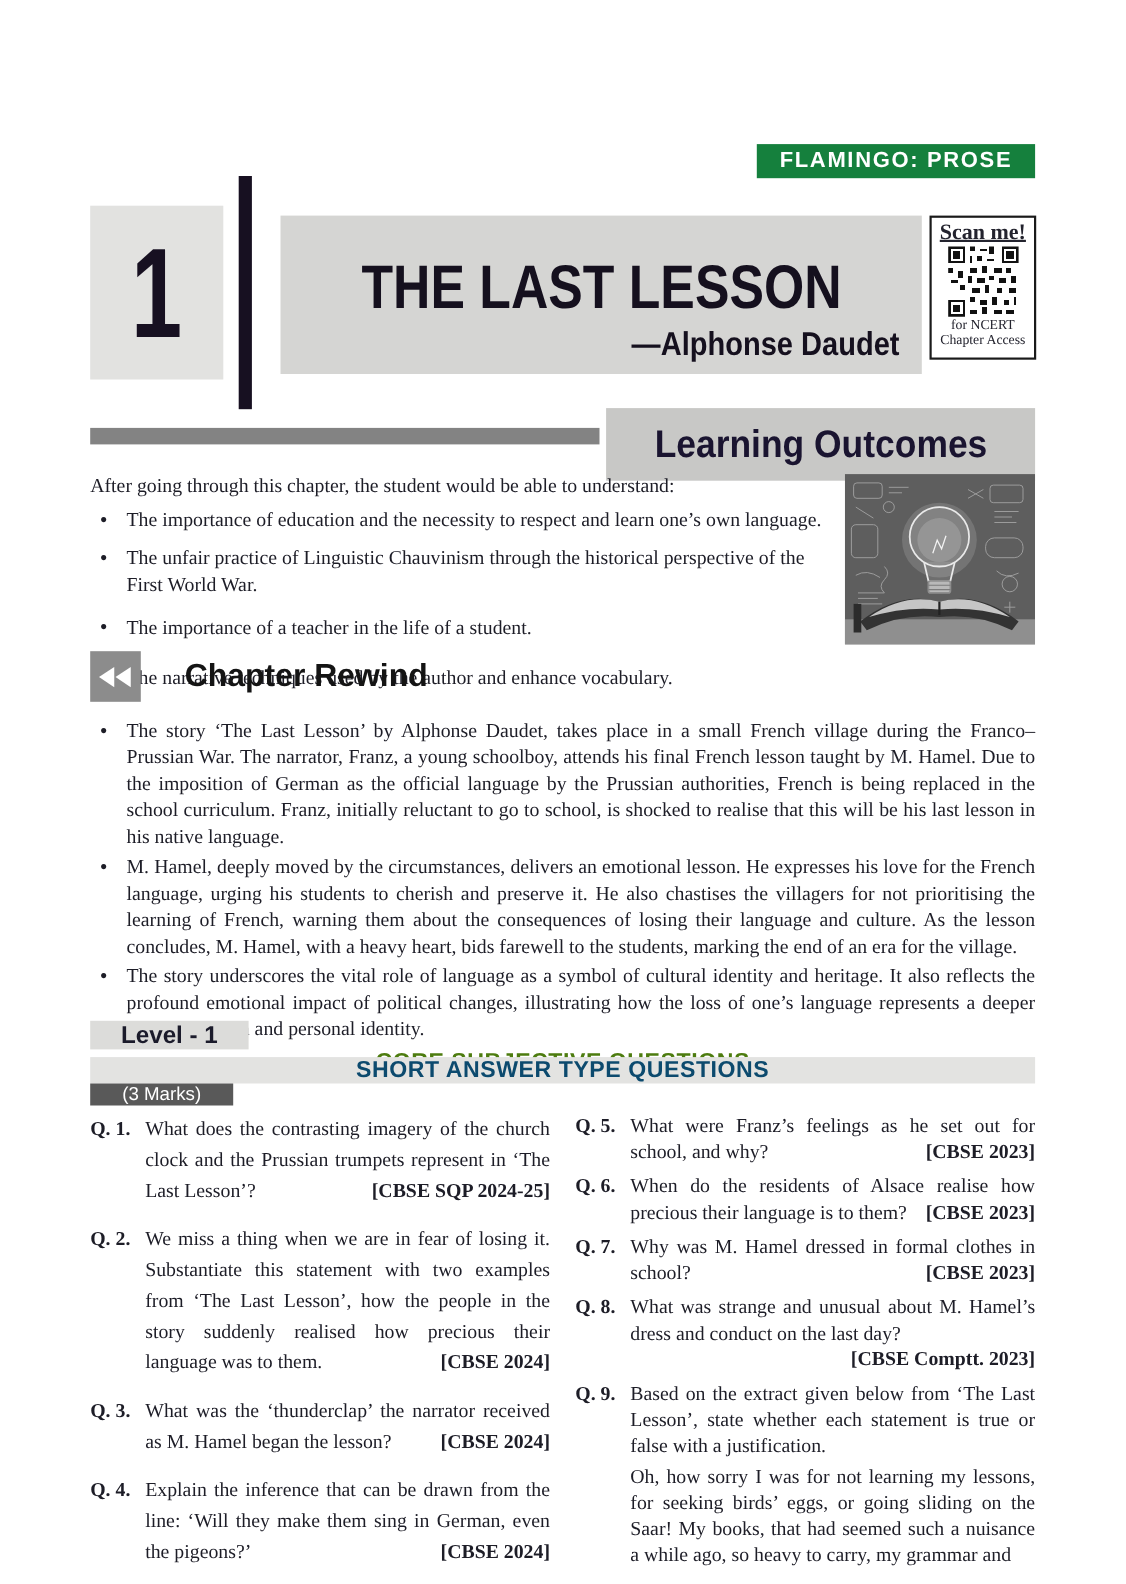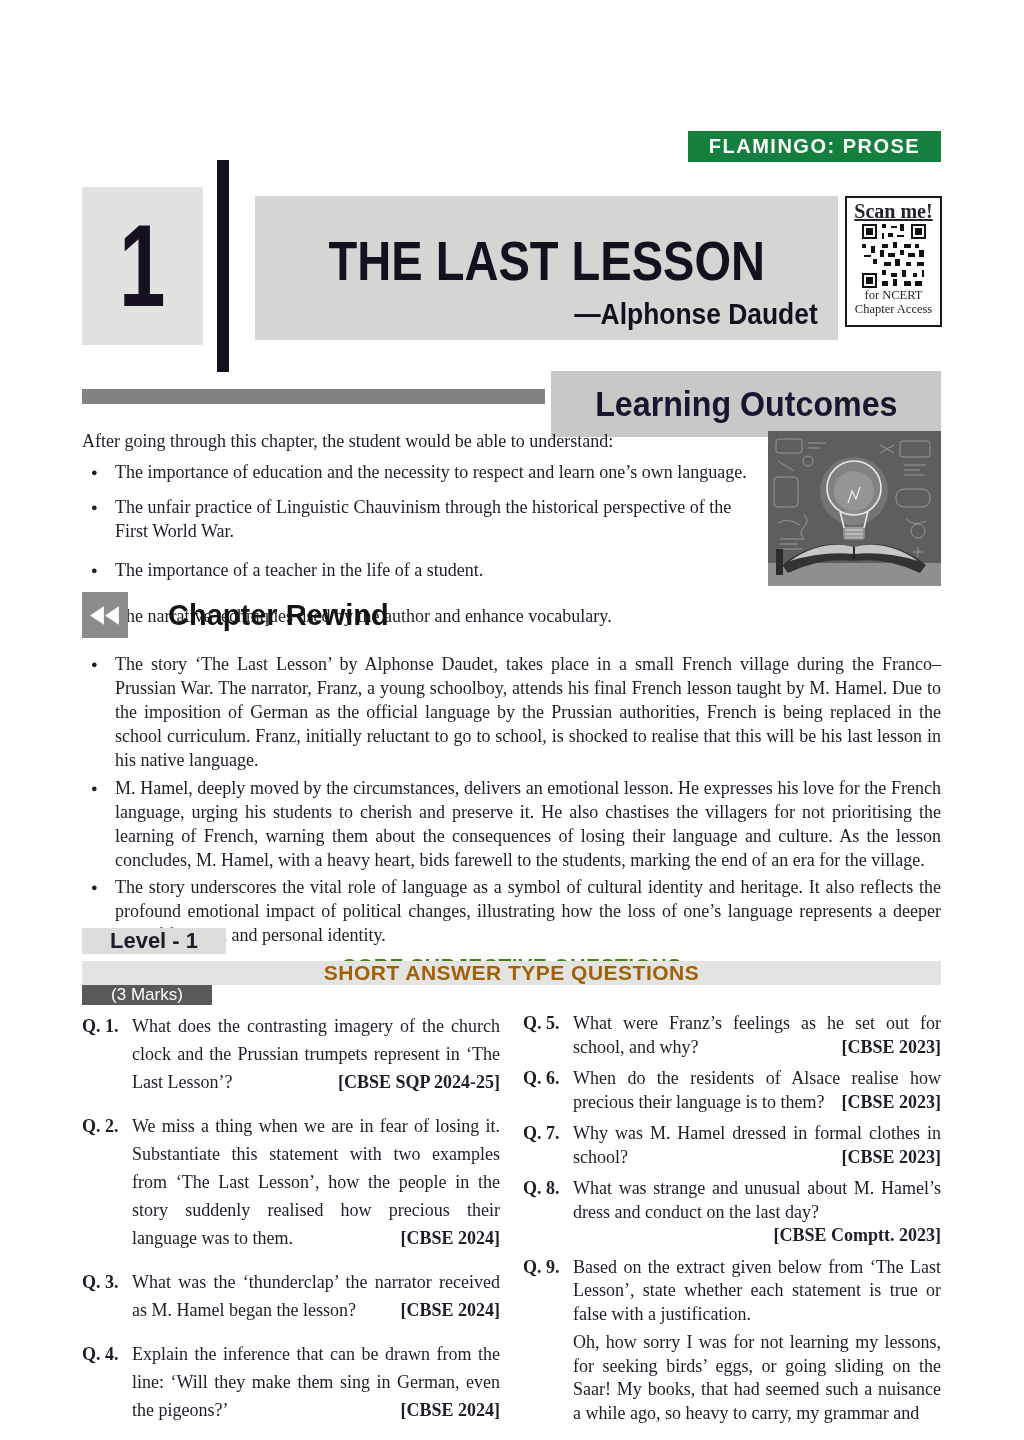--- a/index.html
+++ b/index.html
@@ -61,21 +61,21 @@
   .band-row { display:flex;flex-direction:column; }
   .row1 { height:33px; }
   .row2 { height:36px; }
   .lv-box { width:144px; background:#dcdcda; display:flex; align-items:center; justify-content:center;
     font-weight:700; font-size:22px; color:#1b1b2b; }
   .core-head { flex:1; display:flex; align-items:center; justify-content:center;
     font-weight:700; font-size:21px; letter-spacing:.5px; color:#4d7c0f; }
   .r-box { width:154px; background:#dcdcda; }
   .dk-box { width:144px; background:#595959; }
   .sa-bar { flex:1; background:#e3e3e1; display:flex; align-items:center; justify-content:center;
-    font-weight:700; font-size:21px; letter-spacing:.5px; color:#a16207; }
+    font-weight:700; font-size:21px; letter-spacing:.5px; color:#0c4a6e; }
   .marks-box { width:130px; background:#595959; color:#fff; font-size:17px; font-weight:400;
     display:flex; align-items:flex-end; justify-content:center; }
 
   
   .qs { position:absolute; left:82px; top:1012px; width:859px; display:flex; gap:23px;
     font-size:18px; color:#1d1d27; }
   .qcol { width:418px; }
   .q { position:relative; padding-left:50px; text-align:justify; }
   .col-left .q { line-height:28px; margin-bottom:16px; }
   .col-right .q { line-height:23.5px; margin-bottom:8px; }

